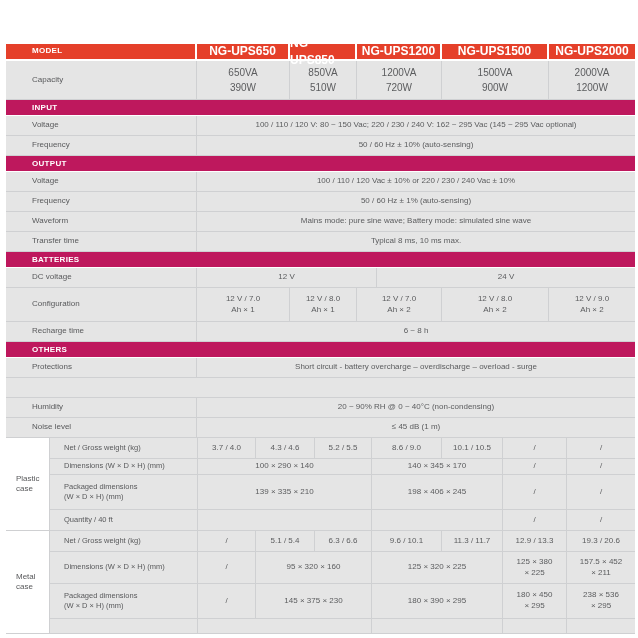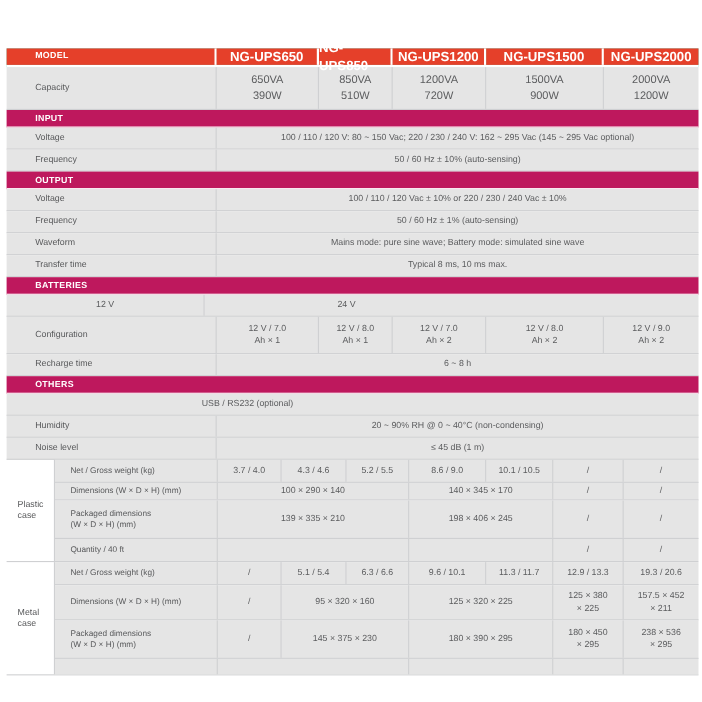--- a/index.html
+++ b/index.html
@@ -10,21 +10,21 @@
   }
   .table{position:absolute;left:6px;top:44px;width:629px;}
   .row{display:flex;align-items:stretch;border-bottom:1px solid #cfd0d2;background:#e5e5e5;}
   .cell{box-sizing:border-box;display:flex;align-items:center;font-size:8px;line-height:1.35;}
   .cell{border-right:1px solid #cfd0d2;}
   .cell:last-child{border-right:none;}
   .val{justify-content:center;text-align:center;color:#5b5c5e;}
   .pre{white-space:pre-line;}
   .rlab{padding-left:26px;color:#58595b;}
   
-  .hdr{border-bottom:2px solid #ffffff;background:#5eead4;}
+  .hdr{border-bottom:2px solid #ffffff;background:#0f172a;}
   .hdr .cell{background:#e5402a;color:#ffffff;font-weight:bold;border-right:2px solid #ffffff;}
   .hdr .cell:last-child{border-right:none;}
   .hdl{padding-left:26px;font-size:8px;letter-spacing:.3px;}
   .hdm{justify-content:center;font-size:12px;}
   
   .bar{height:15px;background:#be185d;color:#ffffff;font-weight:bold;font-size:8px;
        display:flex;align-items:center;padding-left:26px;letter-spacing:.3px;
        border-bottom:1px solid #ffffff;}
   
   .w-lab{width:191px}.w-m1{width:93px}.w-m2{width:67px}.w-m3{width:85px}.w-m4{width:107px}.w-m5{width:86px}
@@ -96,20 +96,21 @@
     <div class="cell w-lab rlab">Waveform</div>
     <div class="cell w-all val">Mains mode: pure sine wave; Battery mode: simulated sine wave</div>
   </div>
   <div class="row h-std">
     <div class="cell w-lab rlab">Transfer time</div>
     <div class="cell w-all val">Typical 8 ms, 10 ms max.</div>
   </div>
 
   <div class="bar">BATTERIES</div>
   <div class="row h-std">
+    <div class="cell w-lab rlab">DC voltage</div>
     <div class="cell w-12v val">12 V</div>
     <div class="cell w-24v val">24 V</div>
   </div>
   <div class="row h-cfg">
     <div class="cell w-lab rlab">Configuration</div>
     <div class="cell w-m1 val pre">12 V / 7.0
 Ah × 1</div>
     <div class="cell w-m2 val pre">12 V / 8.0
 Ah × 1</div>
     <div class="cell w-m3 val pre">12 V / 7.0
@@ -119,21 +120,24 @@
     <div class="cell w-m5 val pre">12 V / 9.0
 Ah × 2</div>
   </div>
   <div class="row h-std">
     <div class="cell w-lab rlab">Recharge time</div>
     <div class="cell w-all val">6 ~ 8 h</div>
   </div>
 
   <div class="bar">OTHERS</div>
   <div class="row h-std">
-    <div class="cell w-all val">USB / RS232  (optional)</div>
+    <div class="cell w-lab rlab">Protections</div>
+    <div class="cell w-all val">Short circuit - battery overcharge – overdischarge – overload - surge</div>
+  </div>
+  <div class="row h-std">
   </div>
   <div class="row h-std">
     <div class="cell w-lab rlab">Humidity</div>
     <div class="cell w-all val">20 ~ 90% RH @ 0 ~ 40°C (non-condensing)</div>
   </div>
   <div class="row h-std">
     <div class="cell w-lab rlab">Noise level</div>
     <div class="cell w-all val">≤ 45 dB (1 m)</div>
   </div>
 

